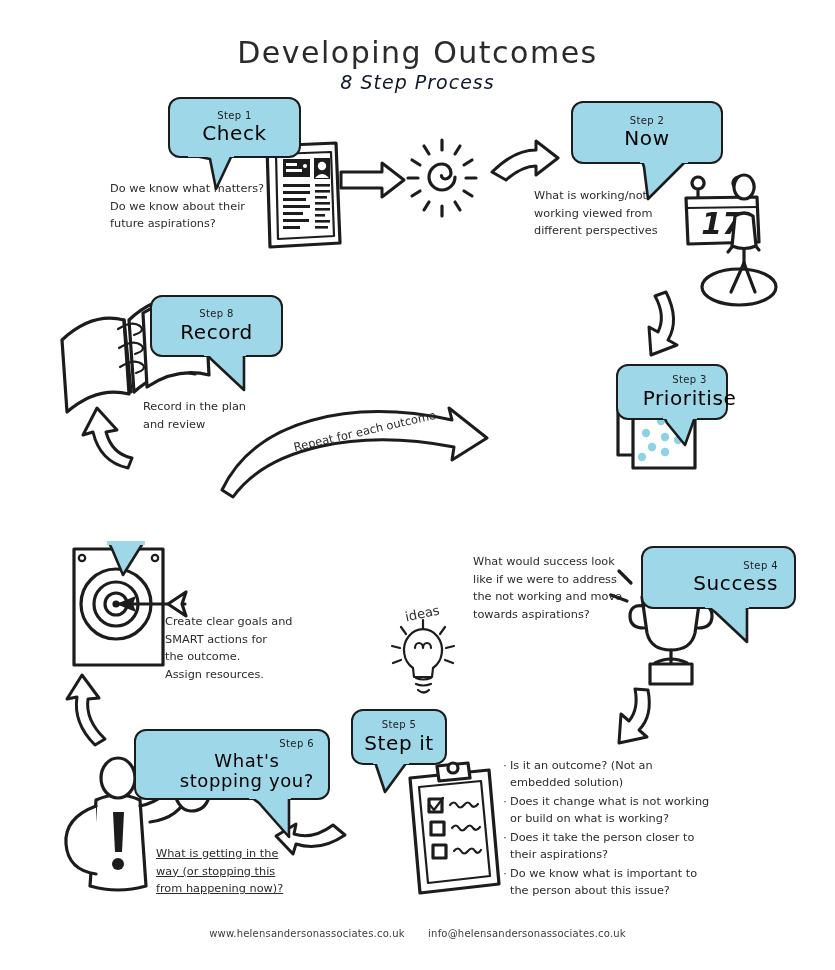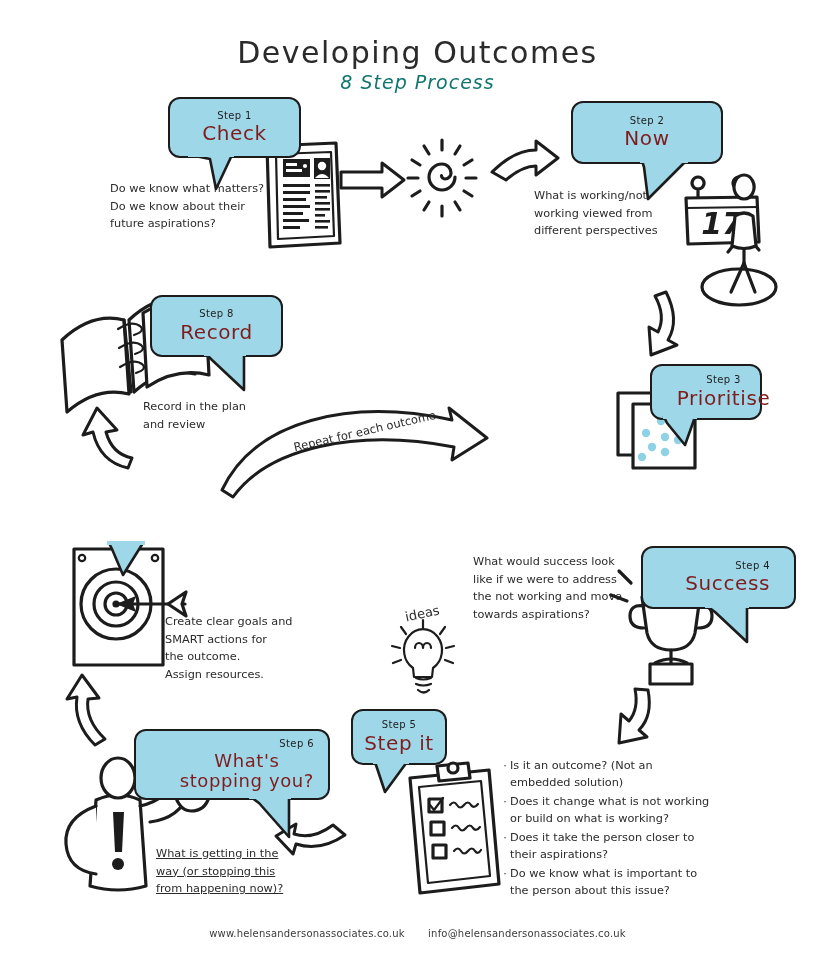--- a/index.html
+++ b/index.html
@@ -45,21 +45,21 @@
     font-size: 30px;
     letter-spacing: 1.5px;
     color: #2b2b2b;
     font-weight: 400;
     line-height: 1.1;
   }
   .title-sub {
     font-family: "DejaVu Sans", sans-serif;
     font-size: 19px;
     letter-spacing: 1px;
-    color: #0f766e;
+    color: #0f172a;
     margin-top: 2px;
     font-style: italic;
   }
 
   
   .bubble {
     position: absolute;
     background: #9ed7e8;
     border: 2.6px solid #1c1c1c;
     border-radius: 12px;
@@ -72,21 +72,21 @@
   }
   .bubble .step-num {
     font-size: 10px;
     letter-spacing: 0.4px;
     color: #1e1e1e;
     line-height: 1.15;
   }
   .bubble .step-name {
     font-size: 20px;
     letter-spacing: 0.6px;
-    color: #7f1d1d;
+    color: #000000;
     line-height: 1.15;
     margin-top: 1px;
     text-align: center;
   }
   .bubble .step-name.two-line { font-size: 18px; line-height: 1.12; }
 
   
   .tail { position: absolute; z-index: 6; }
 
   
@@ -418,30 +418,30 @@
     <div class="step-name">Now</div>
   </div>
   <svg class="tail" style="left:638px; top:159px;" width="60" height="42" viewBox="0 0 60 42">
     <path d="M4,2 L48,2 L10,40 L6,8 Z" fill="#9ed7e8" stroke="#1c1c1c" stroke-width="2.6" stroke-linejoin="round"></path>
     <rect x="2" y="0" width="48" height="4" fill="#9ed7e8"></rect>
   </svg>
   <div class="caption" style="left:534px; top:187px; width:160px;">What is working/not
 working viewed from
 different perspectives</div>
 
-  <div class="bubble" style="left:650px; top:364px; width:112px; height:56px;padding-left:35px;">
+  <div class="bubble" style="left:616px; top:364px; width:112px; height:56px;padding-left:35px;">
     <div class="step-num">Step 3</div>
     <div class="step-name">Prioritise</div>
   </div>
   <svg class="tail" style="left:661px; top:415px;" width="44" height="32" viewBox="0 0 44 32">
     <path d="M3,2 L34,2 L24,30 L6,8 Z" fill="#9ed7e8" stroke="#1c1c1c" stroke-width="2.6" stroke-linejoin="round"></path>
     <rect x="2" y="0" width="34" height="4" fill="#9ed7e8"></rect>
   </svg>
 
-  <div class="bubble" style="left:641px; top:546px; width:155px; height:63px; align-items:flex-end; padding-right:24px;">
+  <div class="bubble" style="left:641px; top:546px; width:155px; height:63px; align-items:flex-end; padding-right:16px;">
     <div class="step-num">Step 4</div>
     <div class="step-name">Success</div>
   </div>
   <svg class="tail" style="left:703px; top:604px;" width="56" height="40" viewBox="0 0 56 40">
     <path d="M4,2 L44,2 L44,38 L12,8 Z" fill="#9ed7e8" stroke="#1c1c1c" stroke-width="2.6" stroke-linejoin="round"></path>
     <rect x="2" y="0" width="44" height="4" fill="#9ed7e8"></rect>
   </svg>
   <div class="caption" style="left:473px; top:553px; width:170px;">What would success look
 like if we were to address
 the not working and move

